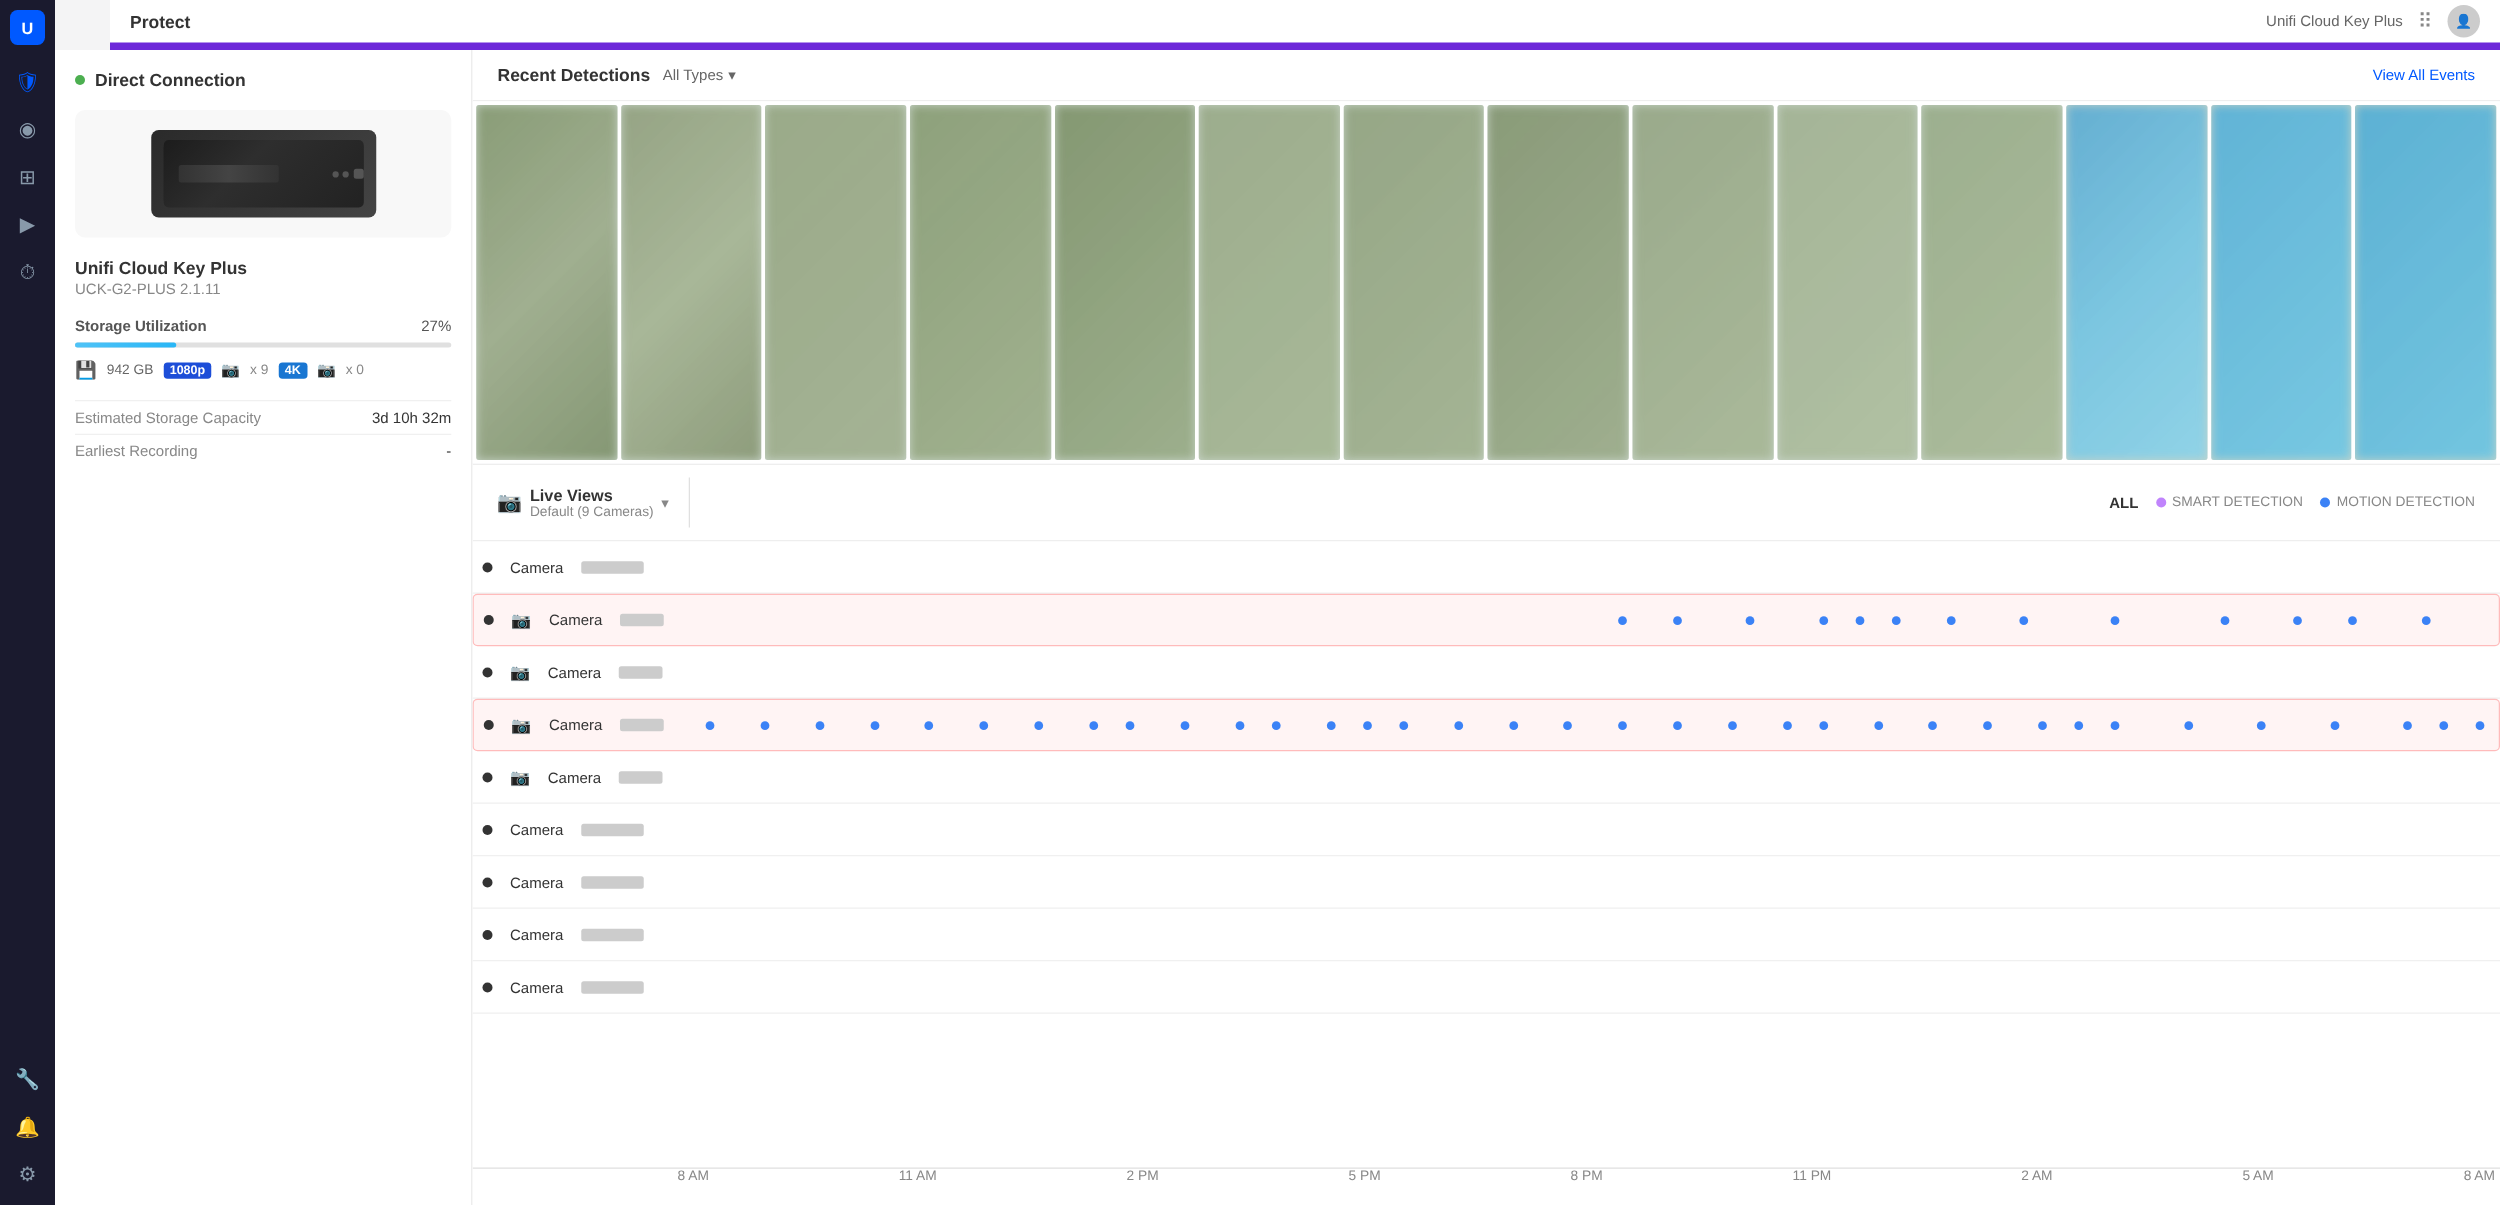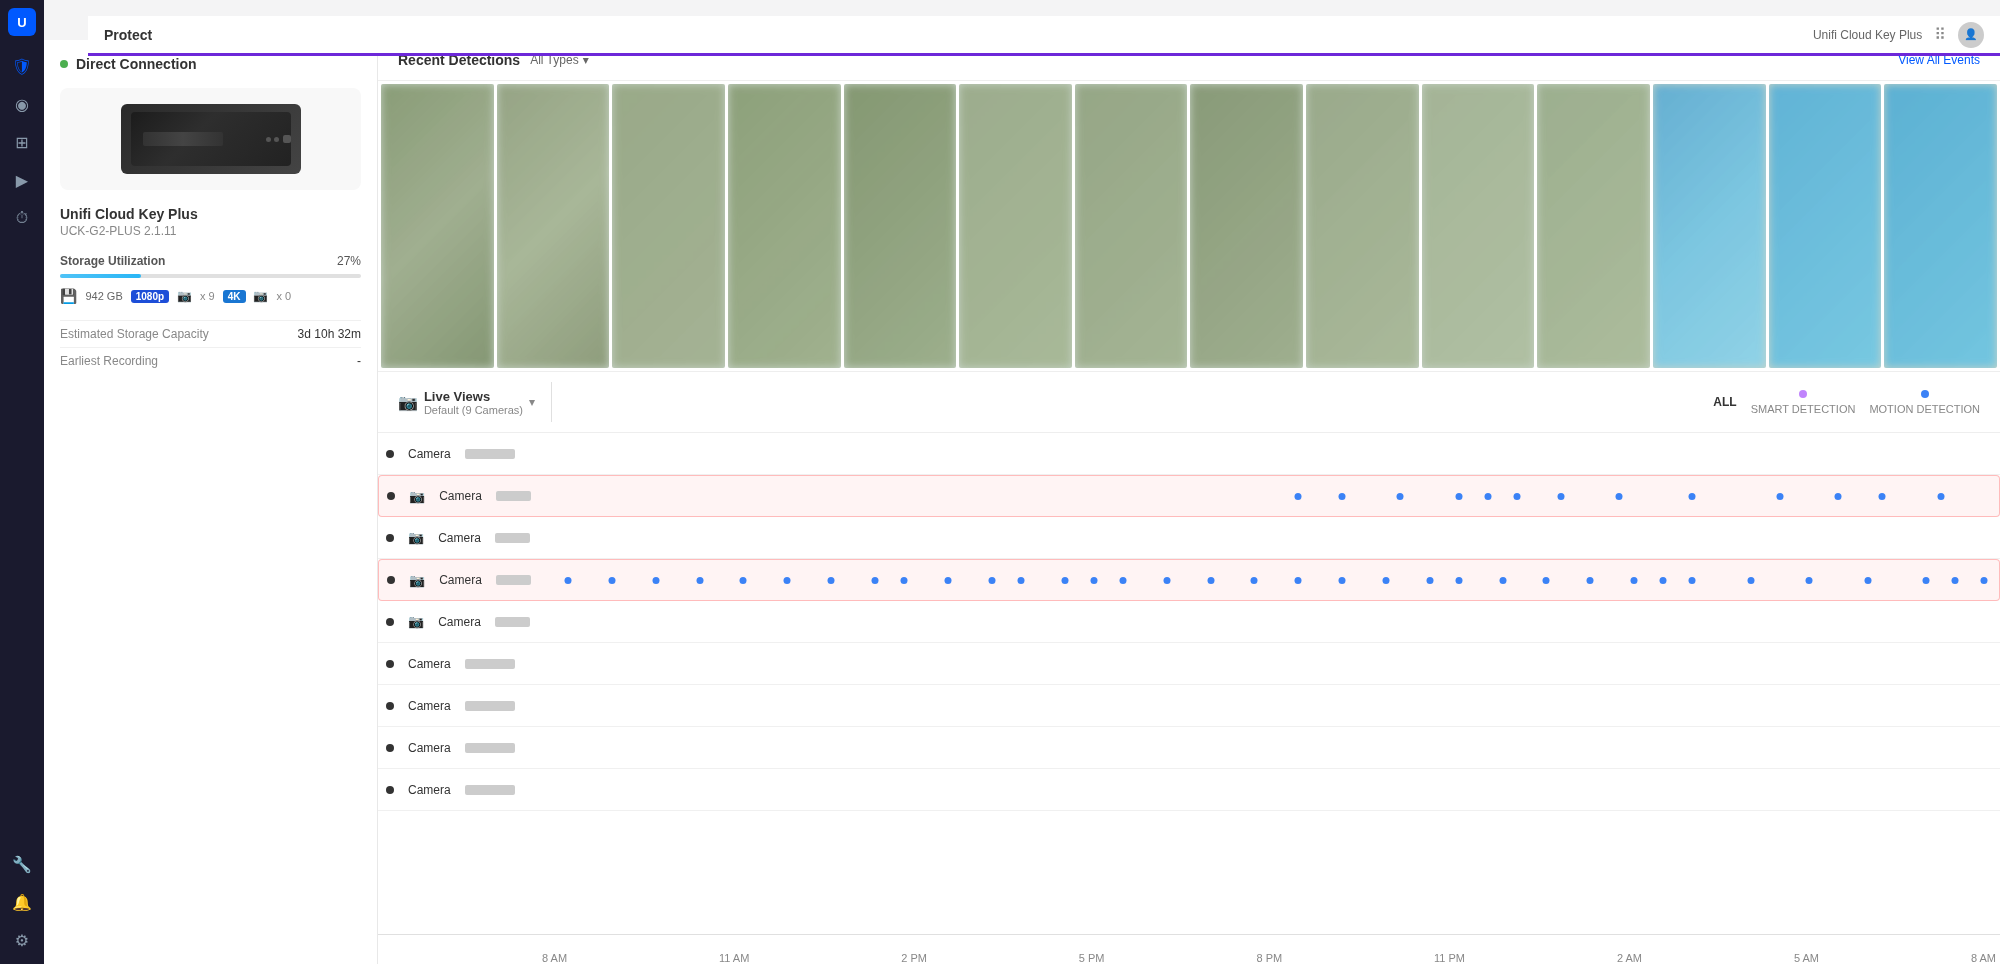--- a/index.html
+++ b/index.html
@@ -32,24 +32,24 @@
       color: #8899aa;
       cursor: pointer;
       font-size: 16px;
     }
     .nav-icon.active { color: #0059ff; }
     .nav-spacer { flex: 1; }
 
     
     .top-bar {
       position: absolute;
-      top: 16px; left: 44px; right: 0;
+      top: 0; left: 44px; right: 0;
       height: 40px;
       background: #ffffff;
-      border-bottom: 3px solid #6d28d9;
+      border-bottom: 6px solid #6d28d9;
       display: flex;
       align-items: center;
       justify-content: space-between;
       padding: 0 16px;
       z-index: 5;
     }
     .top-bar-title { font-size: 14px; font-weight: 600; color: #333; }
     .top-bar-right { display: flex; align-items: center; gap: 12px; }
     .top-bar-device { font-size: 12px; color: #666; }
     .top-bar-grid { color: #888; font-size: 16px; cursor: pointer; }
@@ -287,21 +287,21 @@
       margin-left: 25px;
     }
     .legend-all {
       font-size: 12px;
       font-weight: 700;
       color: #333;
       cursor: pointer;
     }
     .legend-item {
       display: flex; align-items: center; gap: 5px;
-      font-size: 11px; color: #888; cursor: pointer; flex-direction: column;
+      font-size: 11px; color: #888; cursor: pointer;
     }
     .legend-dot-purple { width: 8px; height: 8px; border-radius: 50%; background: #c084fc; }
     .legend-dot-blue { width: 8px; height: 8px; border-radius: 50%; background: #3b82f6; }
 
     
     .camera-timeline {
       flex: 1;
       overflow-y: auto;
       overflow-x: hidden;
       display: flex;
@@ -349,21 +349,21 @@
       position: absolute;
       width: 7px; height: 7px;
       border-radius: 50%;
       background: #3b82f6;
       transform: translateX(-50%);
     }
 
     
     .time-axis {
       display: flex;
-      align-items: flex-end;
+      align-items: flex-start;
       height: 30px;
       border-top: 1px solid #e0e0e0;
       padding: 0;
     }
     .time-axis-labels {
       width: 160px;
       flex-shrink: 0;
     }
     .time-axis-track {
       flex: 1;

